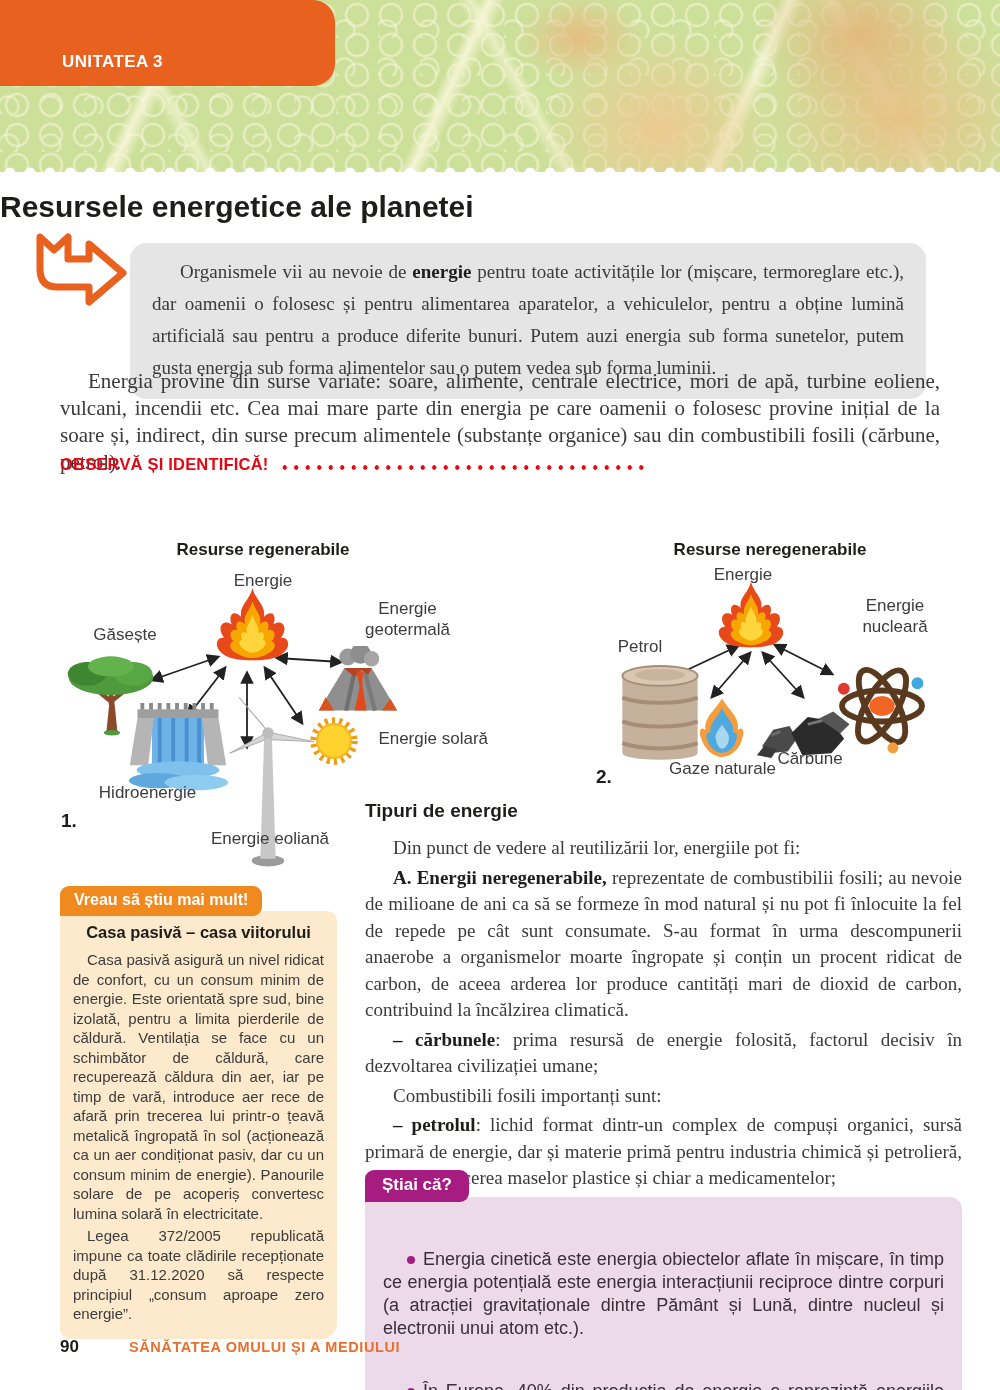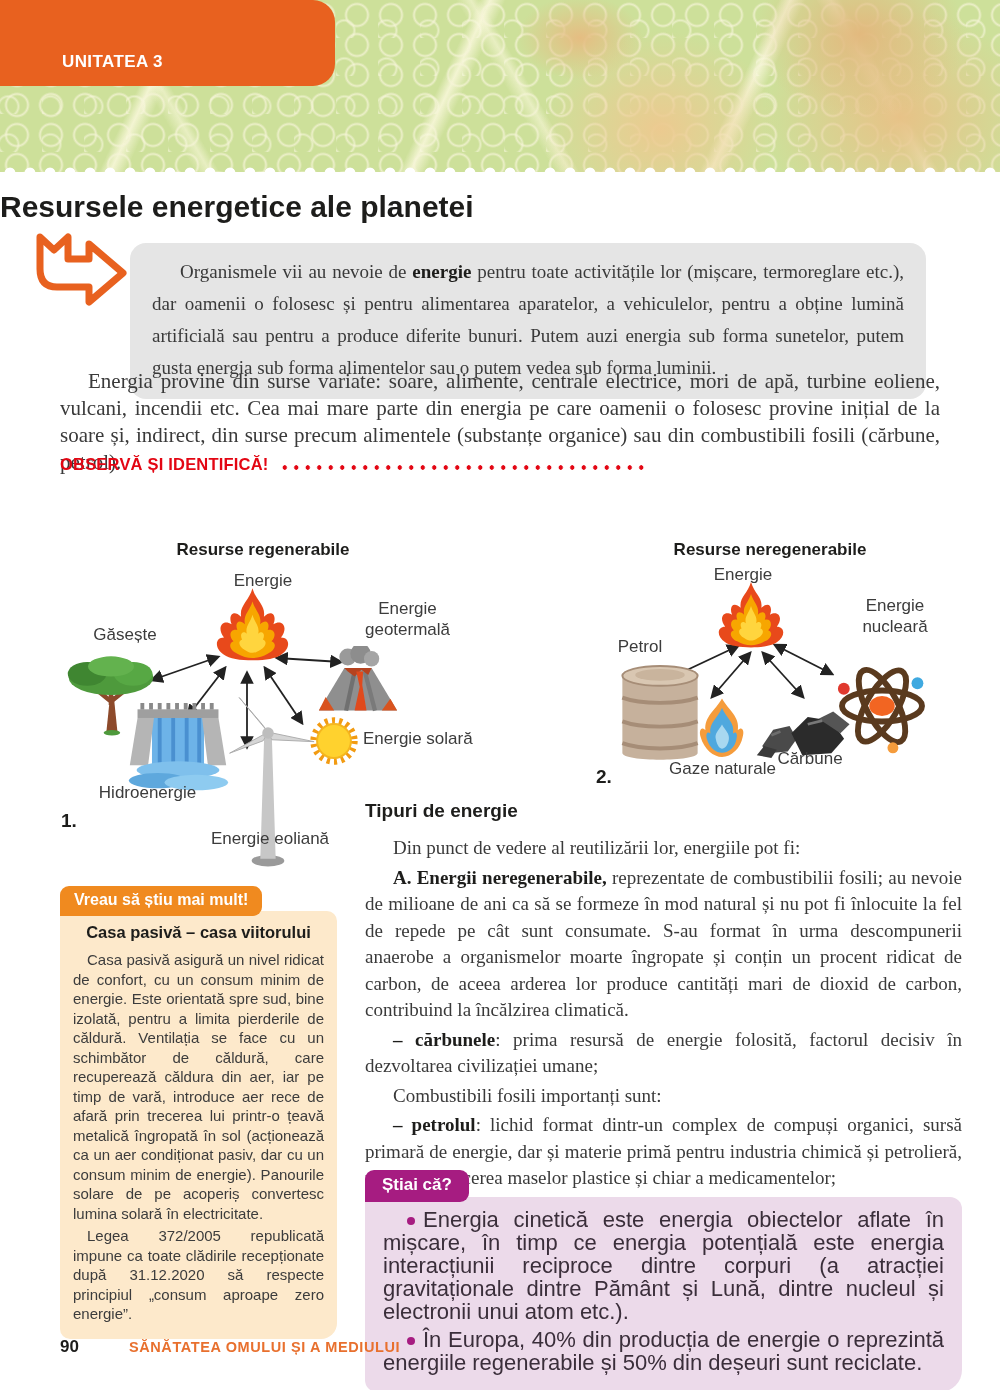--- a/index.html
+++ b/index.html
@@ -76,22 +76,22 @@
   .more-body { margin-top:-5px; background:#FDE9CB; border-radius:0 10px 16px 10px;
     padding:9px 13px 12px; }
   .more-title { text-align:center; font-weight:bold; font-size:16.5px; color:#1d1d1b; margin:3px 0 8px; }
   .more-body p { font-size:15px; line-height:19.5px; color:#3c3c3c; text-align:justify;
     text-indent:14px; margin-bottom:3px; }
 
   .know-box { position:absolute; left:365px; top:1170px; width:597px; }
   .know-box .tab { background:#A61C81; font-size:17px; padding:5px 17px 7px; }
   .know-body { margin-top:-5px; background:#ECDAEA; border-radius:0 12px 22px 12px;
     padding:11px 18px 13px; }
-  .know-body p { font-size:22px; line-height:23px; color:#3a2e3a; text-align:justify;
-    text-indent:24px; margin-bottom:5px; }
+  .know-body p { font-size:18px; line-height:23px; color:#3a2e3a; text-align:justify;
+    text-indent:24px; margin-bottom:5px;margin-top:40px; }
   .bullet { display:inline-block; width:8px; height:8px; border-radius:50%; background:#A61C81;
     margin-right:8px; vertical-align:middle; }
 
   
   .footer { position:absolute; left:60px; top:1337px; display:flex; align-items:baseline; }
   .footer .pn { font-weight:bold; font-size:17px; color:#1d1d1b; }
   .footer .sec { margin-left:50px; color:#E8702E; font-weight:bold; font-size:14.5px; letter-spacing:.6px; }
 </style>
 </head>
 <body>
@@ -212,21 +212,21 @@
       </svg>
     </div>
     <div class="d-label" style="left:135px;top:288px;width:160px">Energie eoliană</div>
 
     <div class="d-icon" style="left:250px;top:172px;width:58px;height:58px">
       <svg viewBox="0 0 60 60">
         <circle cx="30" cy="30" r="21" fill="none" stroke="#F29B12" stroke-width="7" stroke-dasharray="3.2 4.2"></circle>
         <circle cx="30" cy="30" r="17.5" fill="#FFD22E" stroke="#F5B61E" stroke-width="2"></circle>
       </svg>
     </div>
-    <div class="d-label" style="left:308px;top:188px;width:125px;text-align:left">Energie solară</div>
+    <div class="d-label" style="left:308px;top:188px;width:125px;text-align:right">Energie solară</div>
 
     <div class="d-num" style="left:6px;top:270px">1.</div>
   </div>
 
   <div class="diagram d2">
     <div class="d-title" style="left:90px;top:0;width:240px">Resurse neregenerabile</div>
     <div class="d-label" style="left:103px;top:24px;width:160px">Energie</div>
 
     <svg class="d-arrows" viewBox="0 0 420 268">
       <defs>

